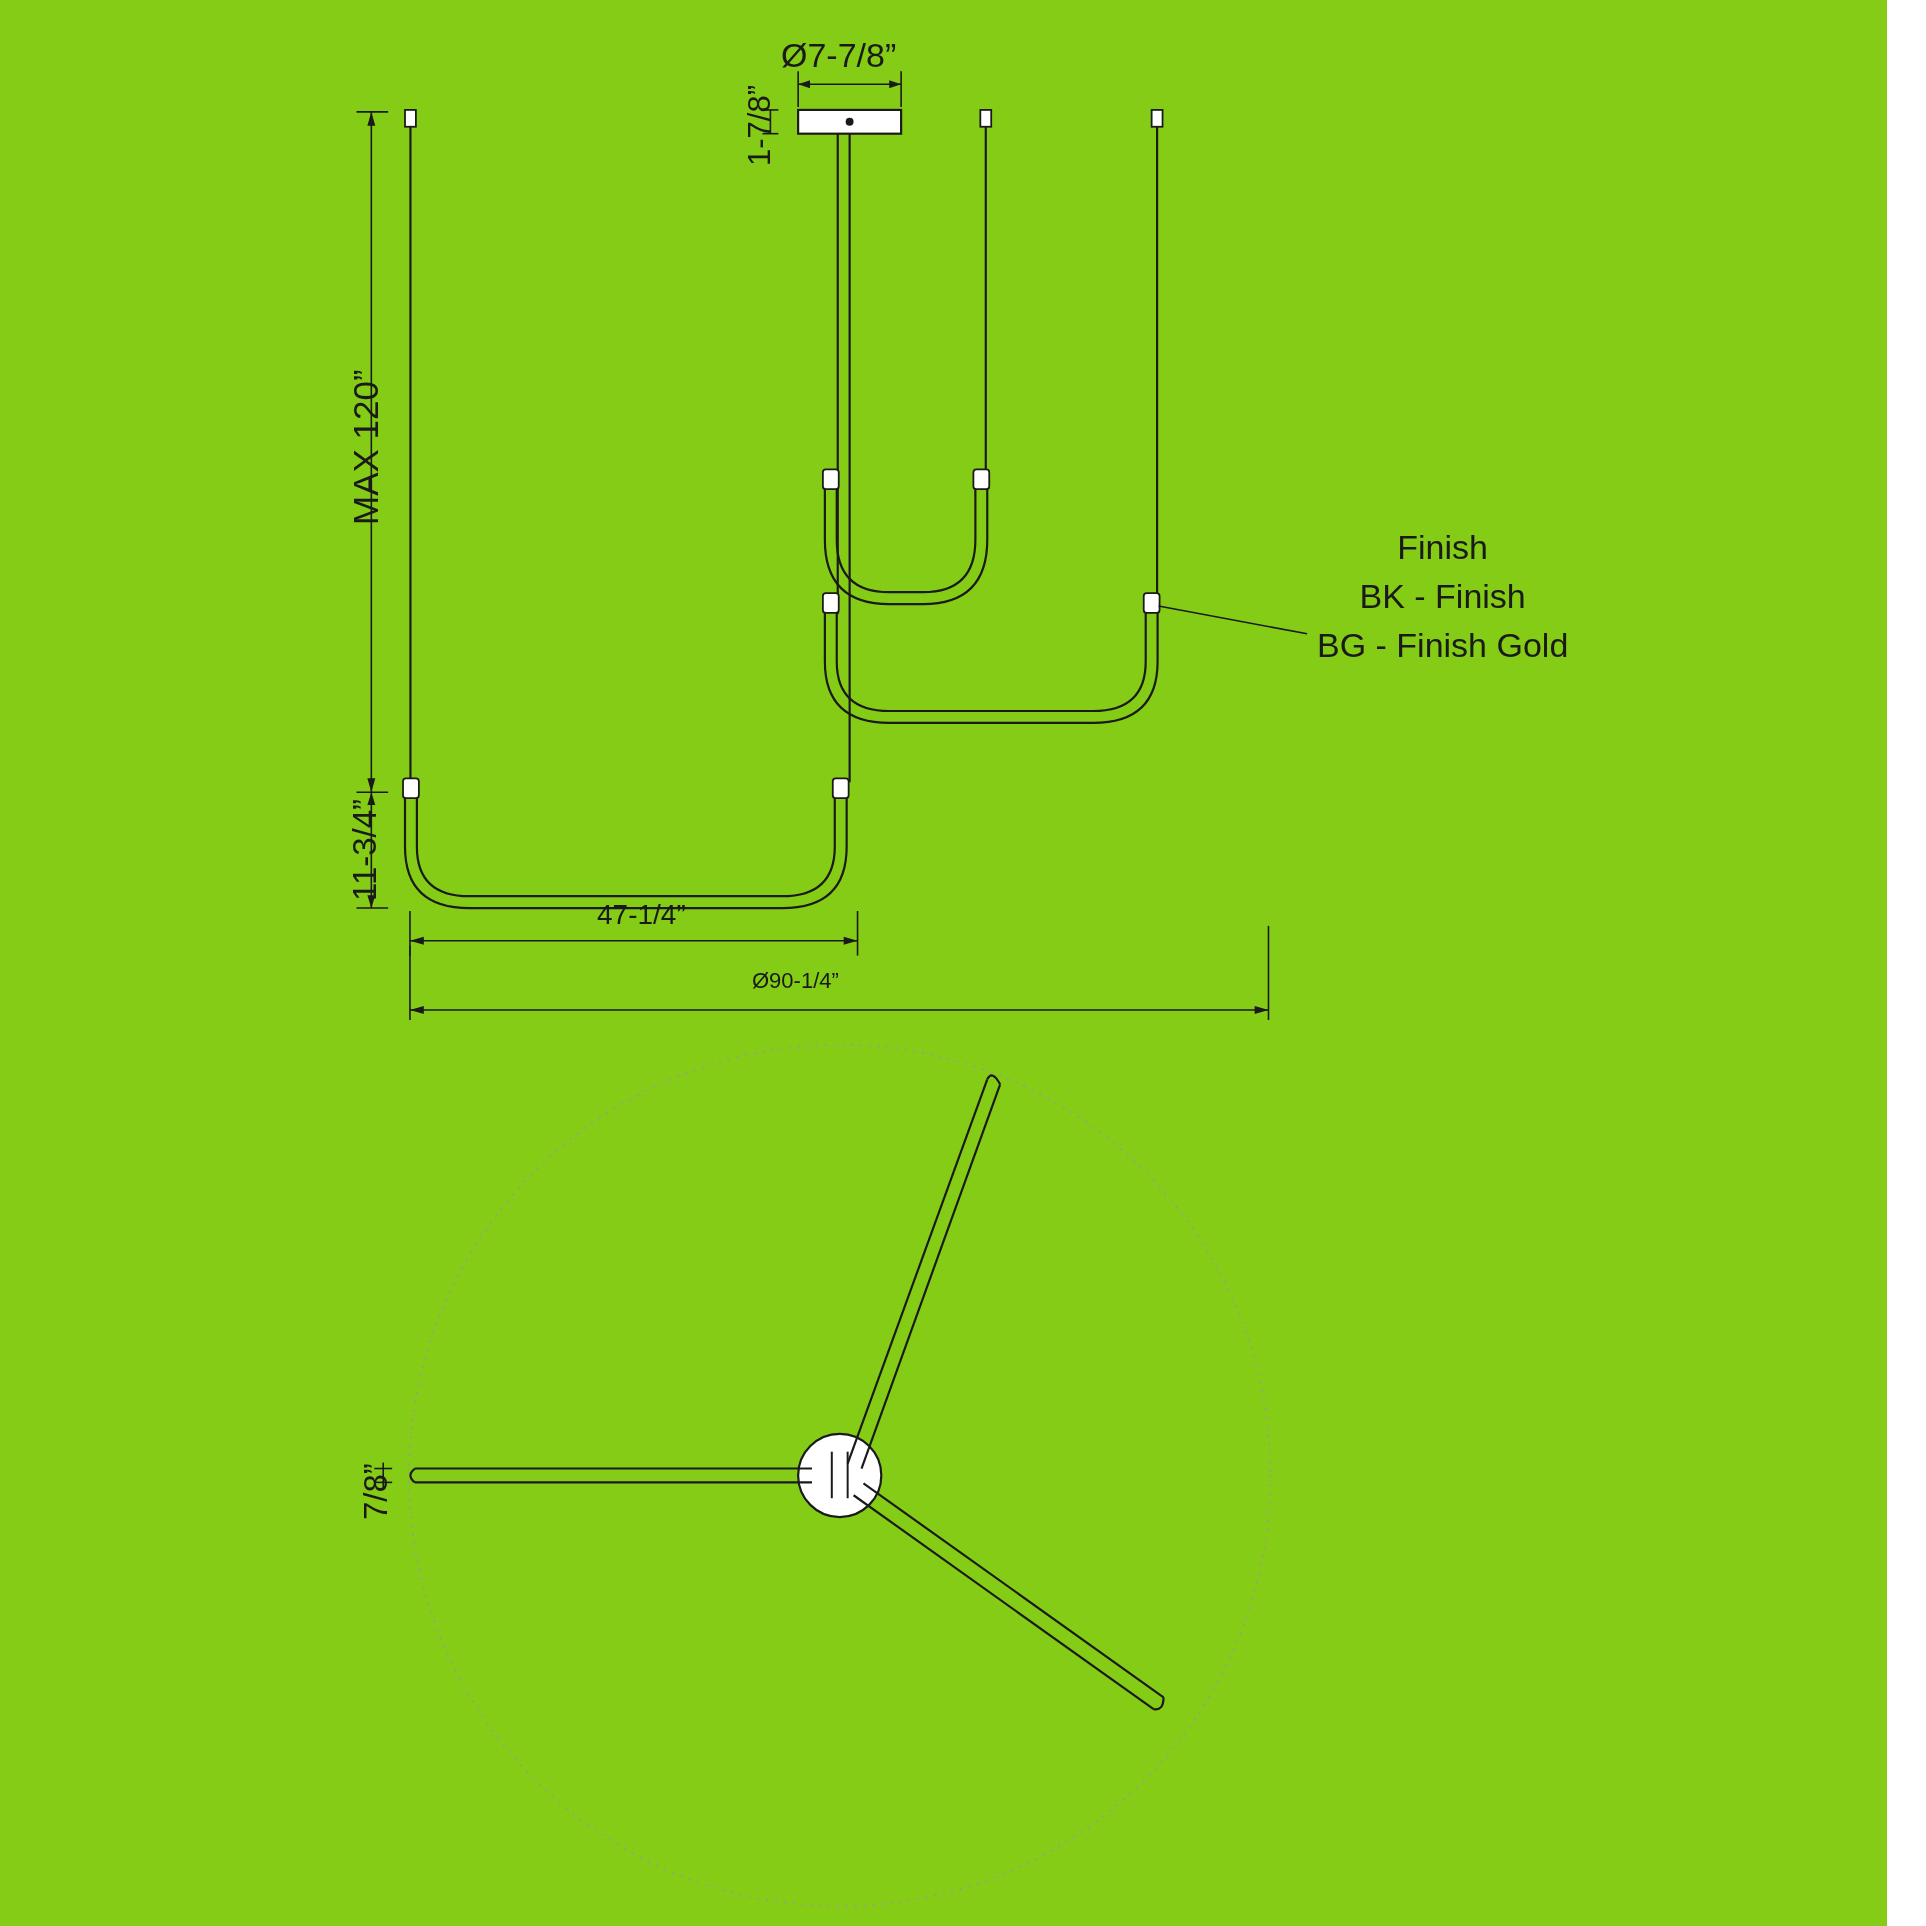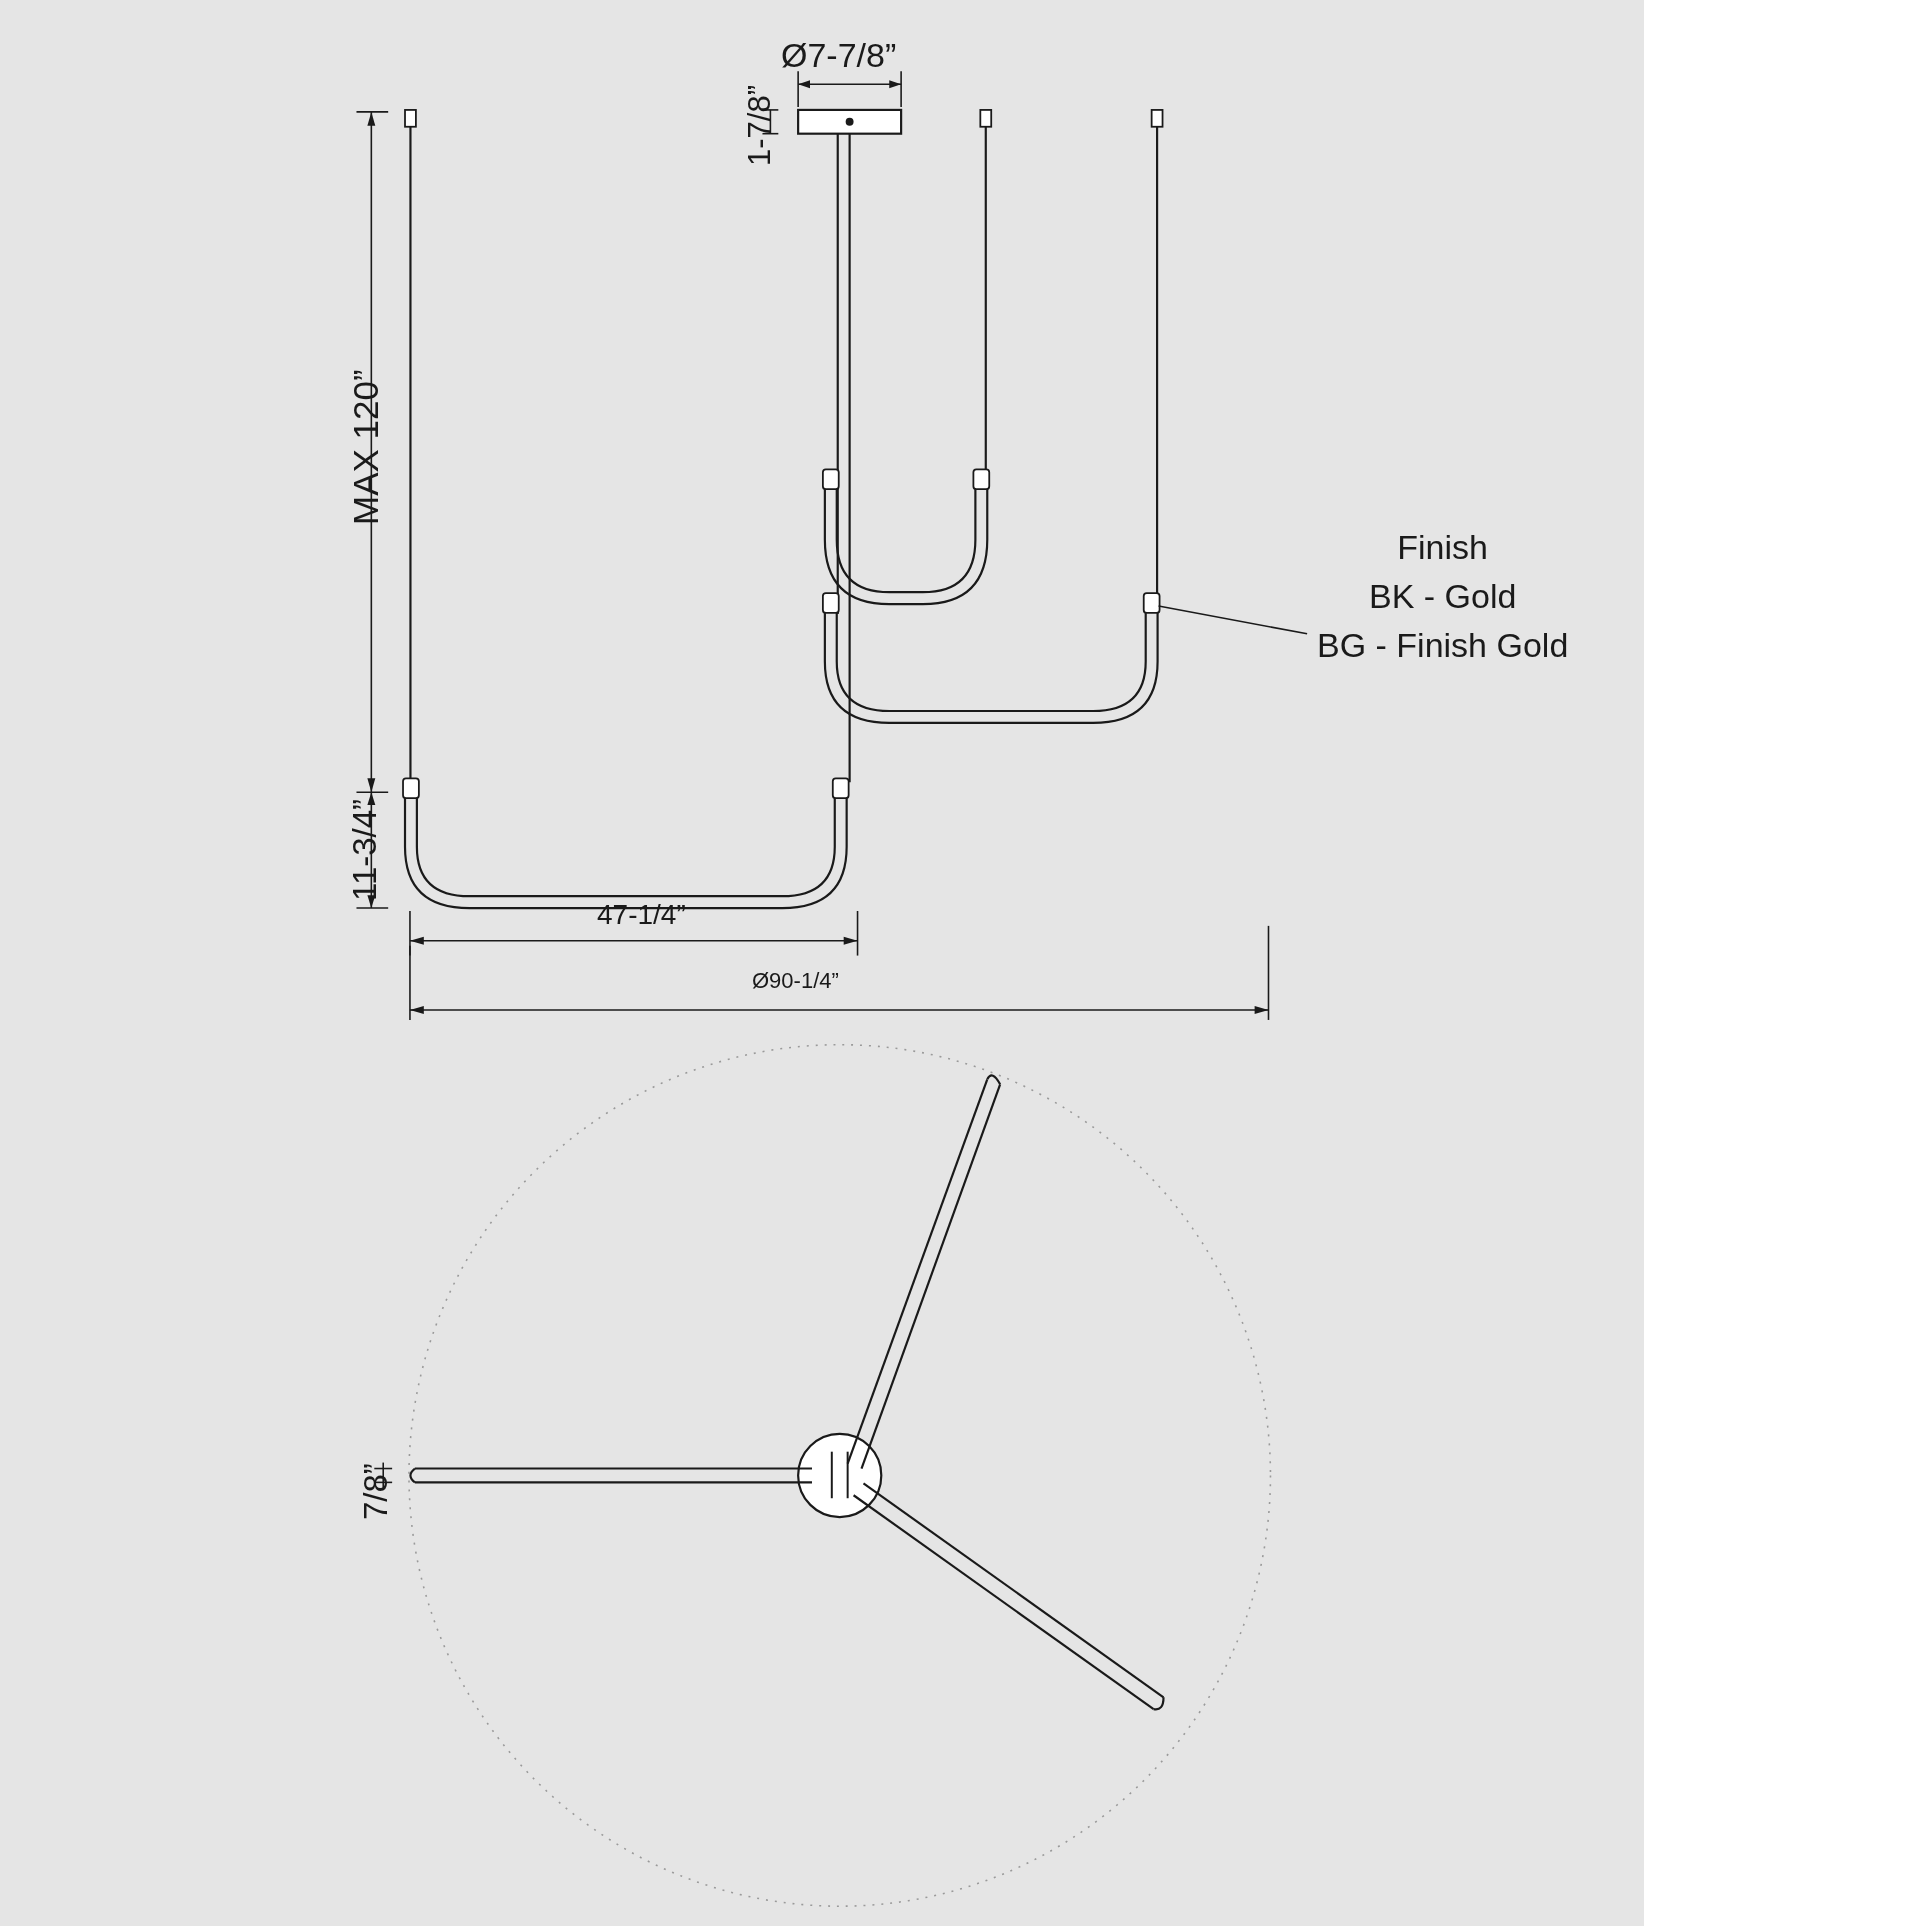--- a/index.html
+++ b/index.html
@@ -2,23 +2,23 @@
 <html><head>
 <meta charset="utf-8">
 <style>
   html, body {
     margin: 0;
     padding: 0;
     background: #ffffff;
   }
   #page {
     position: relative;
-    width: 1644px;
+    width: 1887px;
     height: 1927px;
-    background: #e5e5e5;
+    background: #84cc16;
     font-family: "Liberation Sans", sans-serif;
     color: #1a1a1a;
     overflow: hidden;
   }
   #drawing {
     position: absolute;
     left: 0; top: 0;
     width: 1927px;
     height: 1927px;
   }
@@ -197,18 +197,18 @@
   <div class="lbl lbl-rot" style="left:348px; top:901px; font-size:33px;">11-3/4”</div>
 
   <div class="lbl" style="left:589px; top:901px; font-size:28px;margin-left:8px;">47-1/4”</div>
 
   <div class="lbl" style="left:752px; top:970px; font-size:22px;">Ø90-1/4”</div>
 
   <div class="lbl lbl-rot" style="left:359px; top:1520px; font-size:33px;">7/8”</div>
 
   <div class="finish-block">
     <div>Finish</div>
-    <div>BK - Gold</div>
+    <div>BK - Finish</div>
     <div>BG - Finish Gold</div>
   </div>
 
 </div>
 
 
 </body></html>

